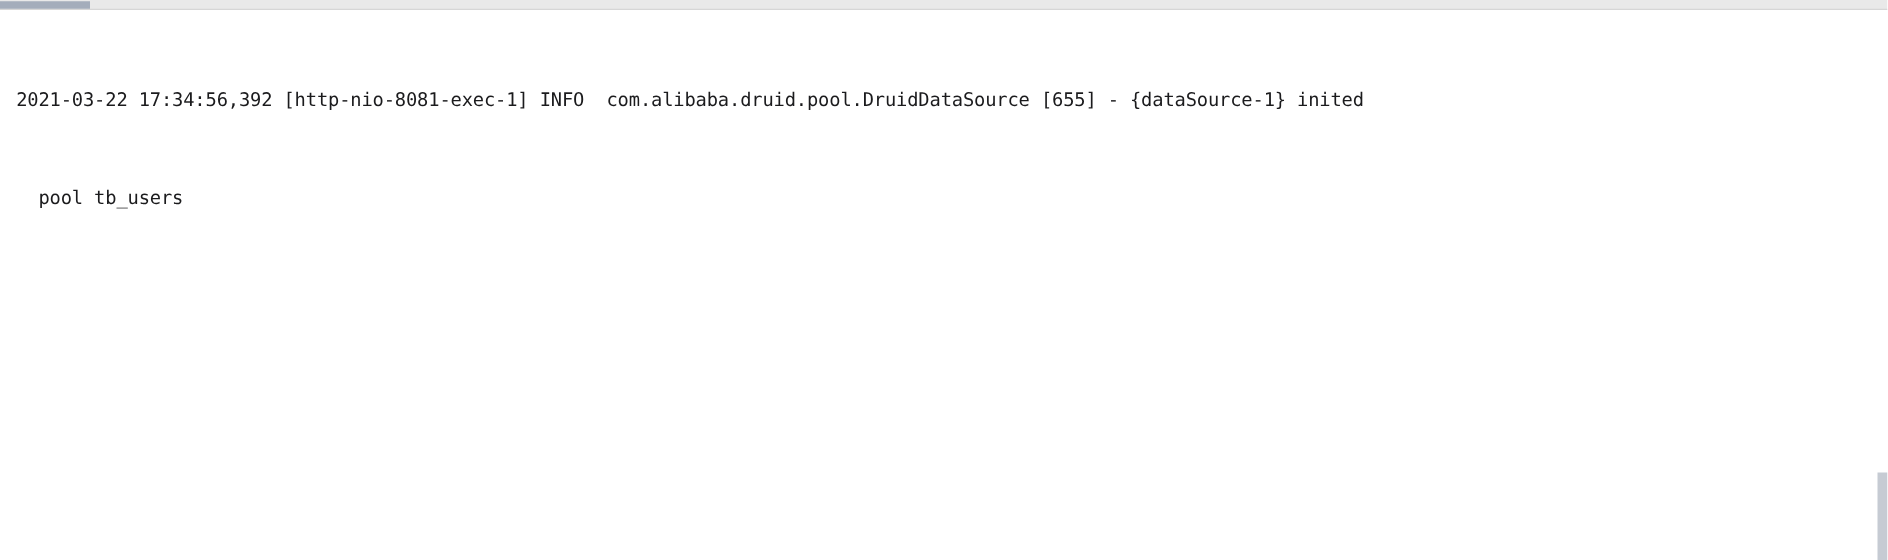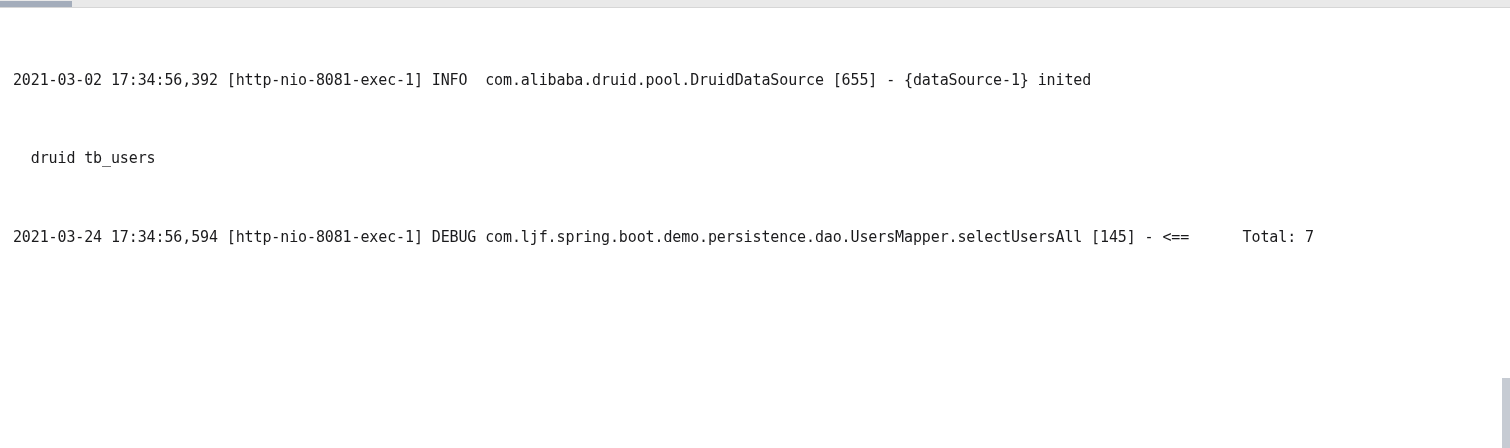--- a/index.html
+++ b/index.html
@@ -53,23 +53,22 @@
   }
 </style>
 </head>
 <body style="background: rgb(255, 255, 255);">
 
 <div class="hscrollbar" style="background: rgb(233, 233, 233);">
   <div class="thumb" style="background: rgb(164, 173, 187);"></div>
 </div>
 
 <div class="console" style="color: rgb(27, 27, 29);">
-  <div class="log-line"> 2021-03-02 17:34:56,392 [http-nio-8081-exec-1] INFO  com.alibaba.druid.pool.DruidDataSource [655] - {dataSource-1} inited</div>
-  <div class="log-line">   druid tb_users</div>
-  <div class="log-line"> 2021-03-24 17:34:56,594 [http-nio-8081-exec-1] DEBUG com.ljf.spring.boot.demo.persistence.dao.UsersMapper.selectUsersAll [145] - &lt;==      Total: 7</div>
+  <div class="log-line"> 2021-03-22 17:34:56,392 [http-nio-8081-exec-1] INFO  com.alibaba.druid.pool.DruidDataSource [655] - {dataSource-1} inited</div>
+  <div class="log-line">   pool tb_users</div>
   
   
   
   
   
   
   
   
   
   

